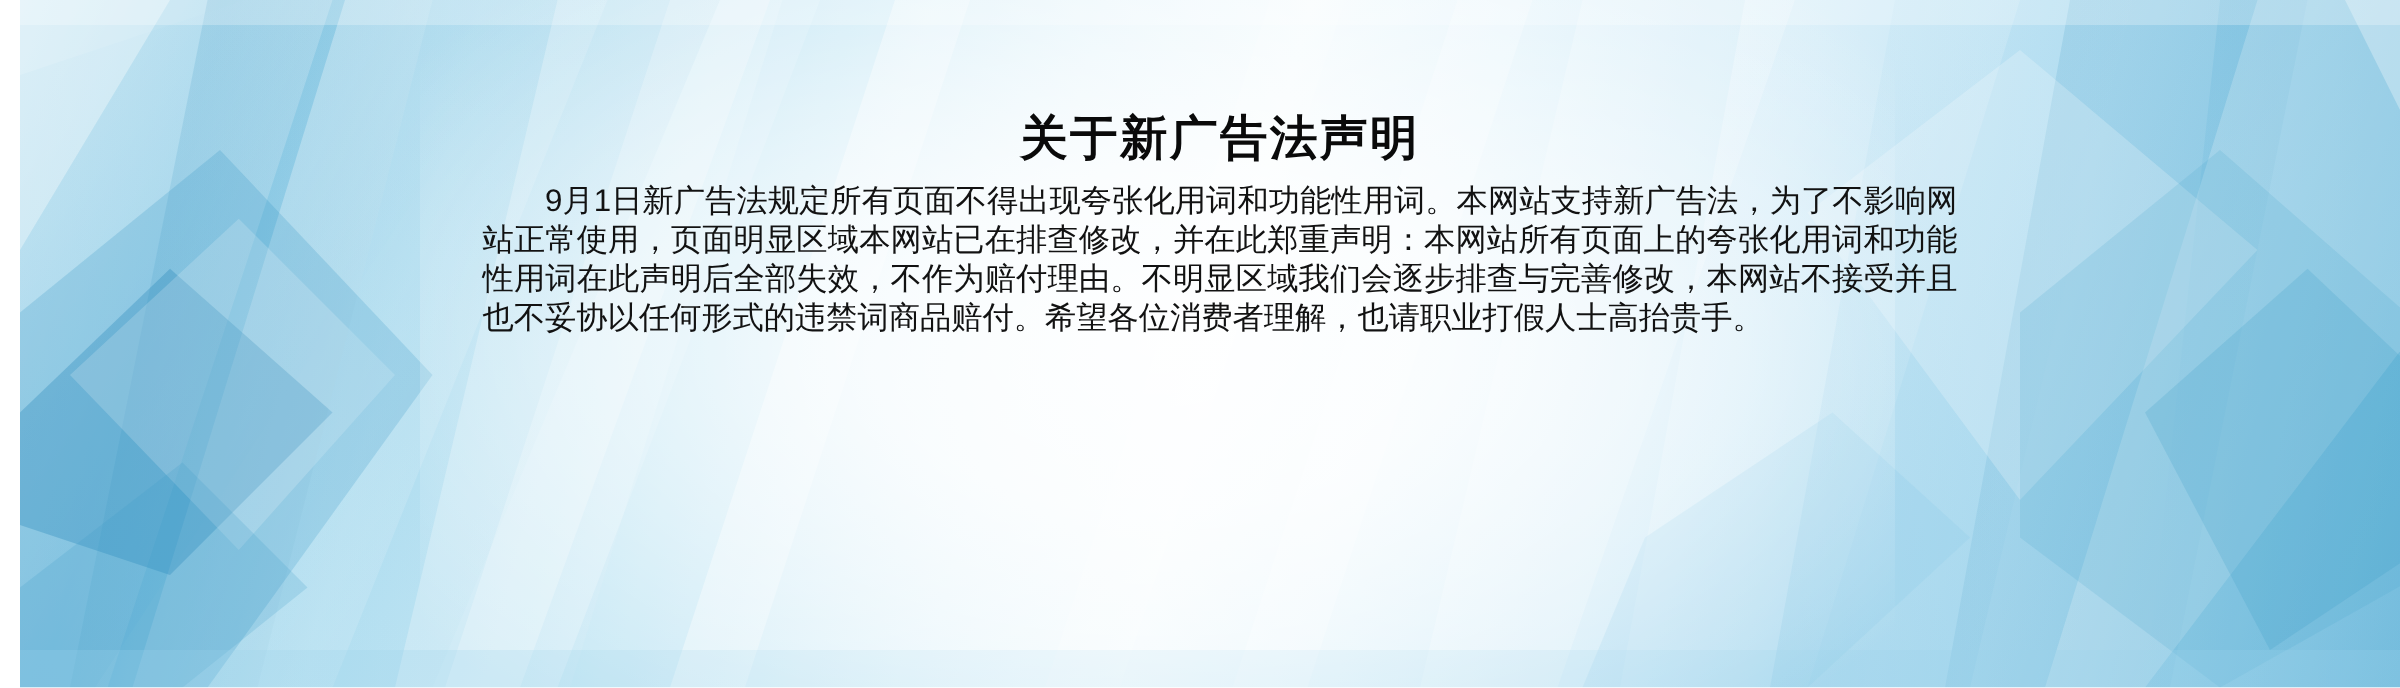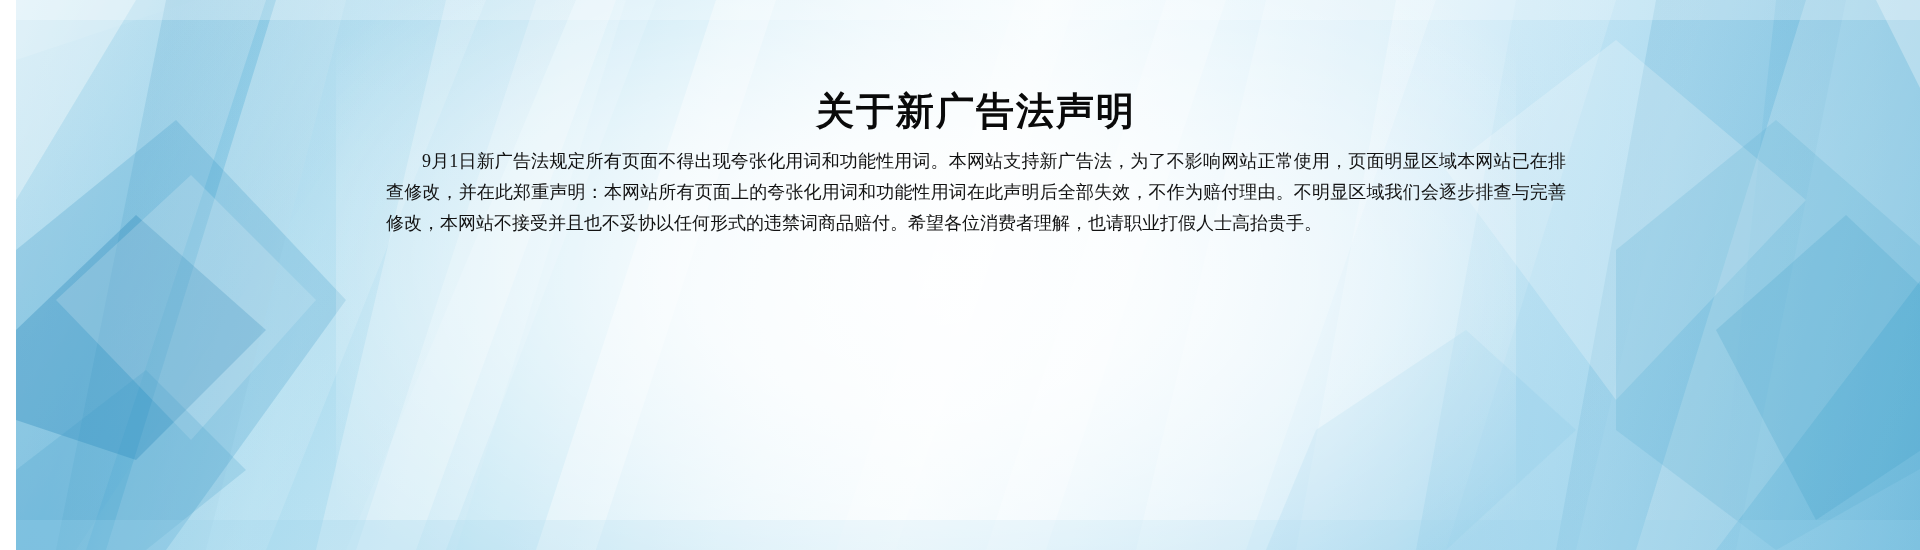--- a/index.html
+++ b/index.html
@@ -82,28 +82,27 @@
   }
 
   .body-block {
     position: absolute;
     left: 370px;
     top: 146px;
     width: 1180px;
   }
 
   .para {
-    font-size: 18px;
+    font-size: 25px;
     line-height: 31px;
     color: #121212;
     text-align: justify;
     text-justify: inter-ideograph;
     margin: 0;
     letter-spacing: 0px;
-    font-family: Liberation Serif, serif;
   }
   .para.p1 { text-indent: 2em; }
   .para.p2 { text-indent: 0; }
 </style>
 </head>
 <body>
 
 <div class="banner">
 
   <div class="geo">

